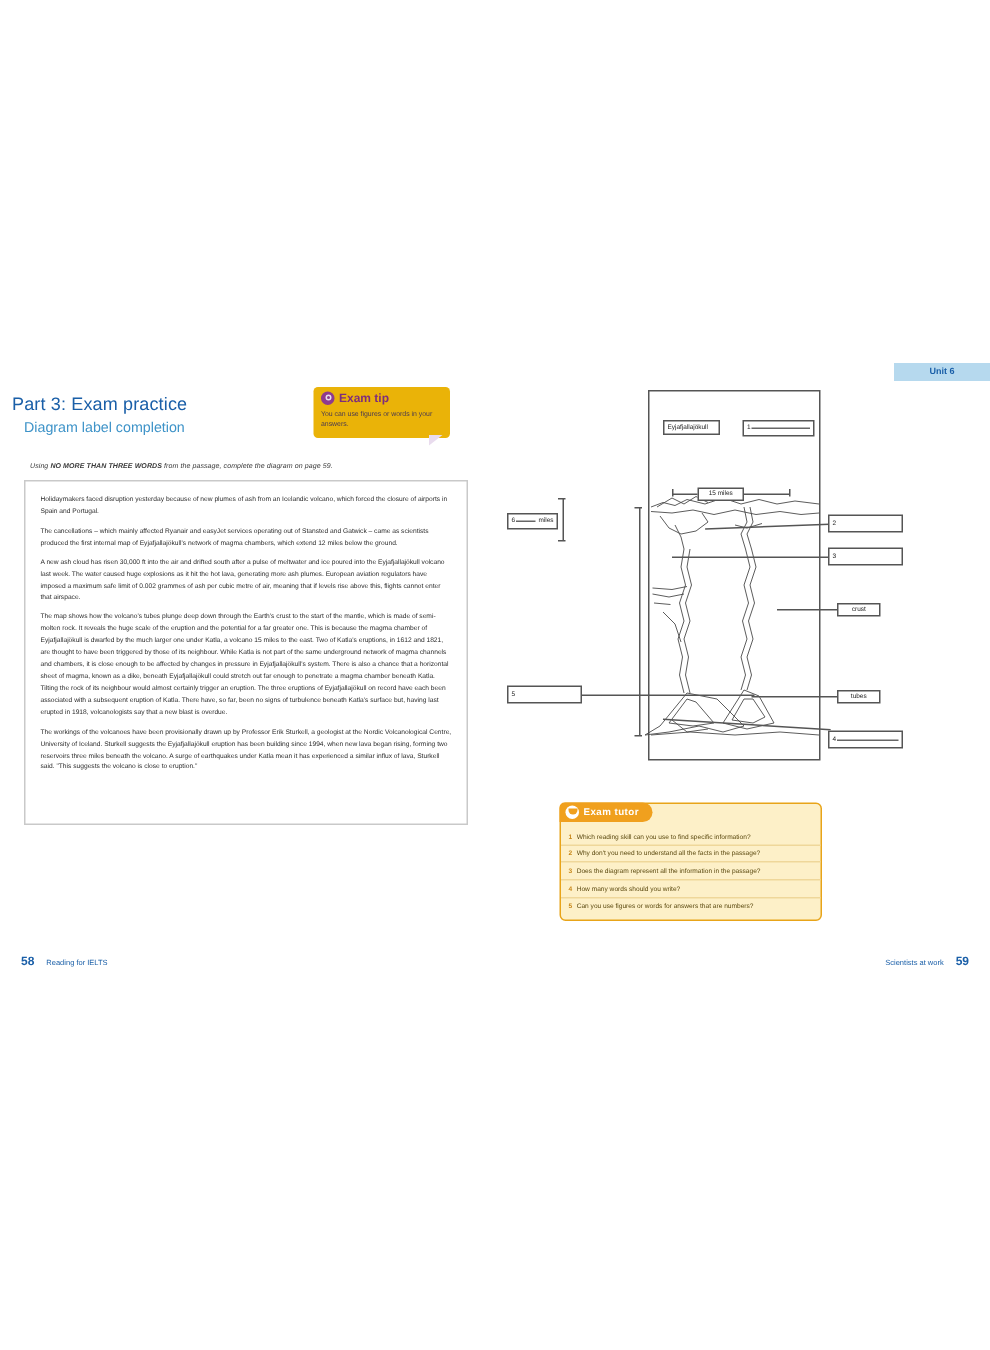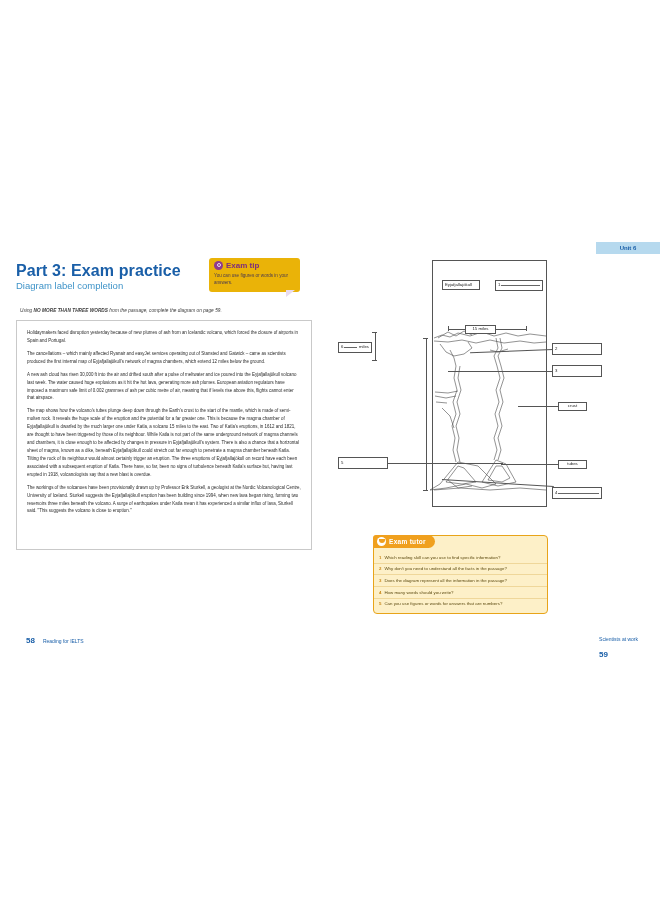--- a/index.html
+++ b/index.html
@@ -28,24 +28,24 @@
   #left-page {
     position: absolute;
     left: 0;
     top: 0;
     width: 330px;
     height: 430px;
   }
 
   .part-title {
     position: absolute;
-    left: 16px;
+    left: 8px;
     top: 30px;
-    font-size: 16px;
-    font-weight: bold;
+    font-size: 12px;
+    font-weight: normal;
     color: #1a5fa8;
     letter-spacing: .1px;
   }
   .sub-title {
     position: absolute;
     left: 16px;
     top: 48px;
     font-size: 9.5px;
     color: #3e93c8;
   }
@@ -304,41 +304,41 @@
     padding: 2.5px 6px 2.5px 5px;
     border-top: 0.5px solid #efd79a;
     line-height: 1.3;
   }
   .tutor-list li:first-child { border-top: none; }
   .tutor-list .qn { color: #c8881a; font-weight: bold; flex: 0 0 auto; }
 
   
   .footer {
     position: absolute;
-    left: 12px;
+    left: 0;
     top: 404px;
     width: 640px;
     height: 18px;
+    padding-left: 20px;
   }
   .foot-left {
     position: absolute;
     left: 14px;
     top: 0;
     display: flex;
     align-items: baseline;
     gap: 8px;
   }
   .foot-right {
     position: absolute;
     right: 14px;
     top: 0;
     display: flex;
     align-items: baseline;
     gap: 8px;
-    flex-direction: column;
   }
   .pg-num {
     font-size: 8px;
     font-weight: bold;
     color: #1a5fa8;
   }
   .pg-label {
     font-size: 5px;
     color: #1a5fa8;
   }

